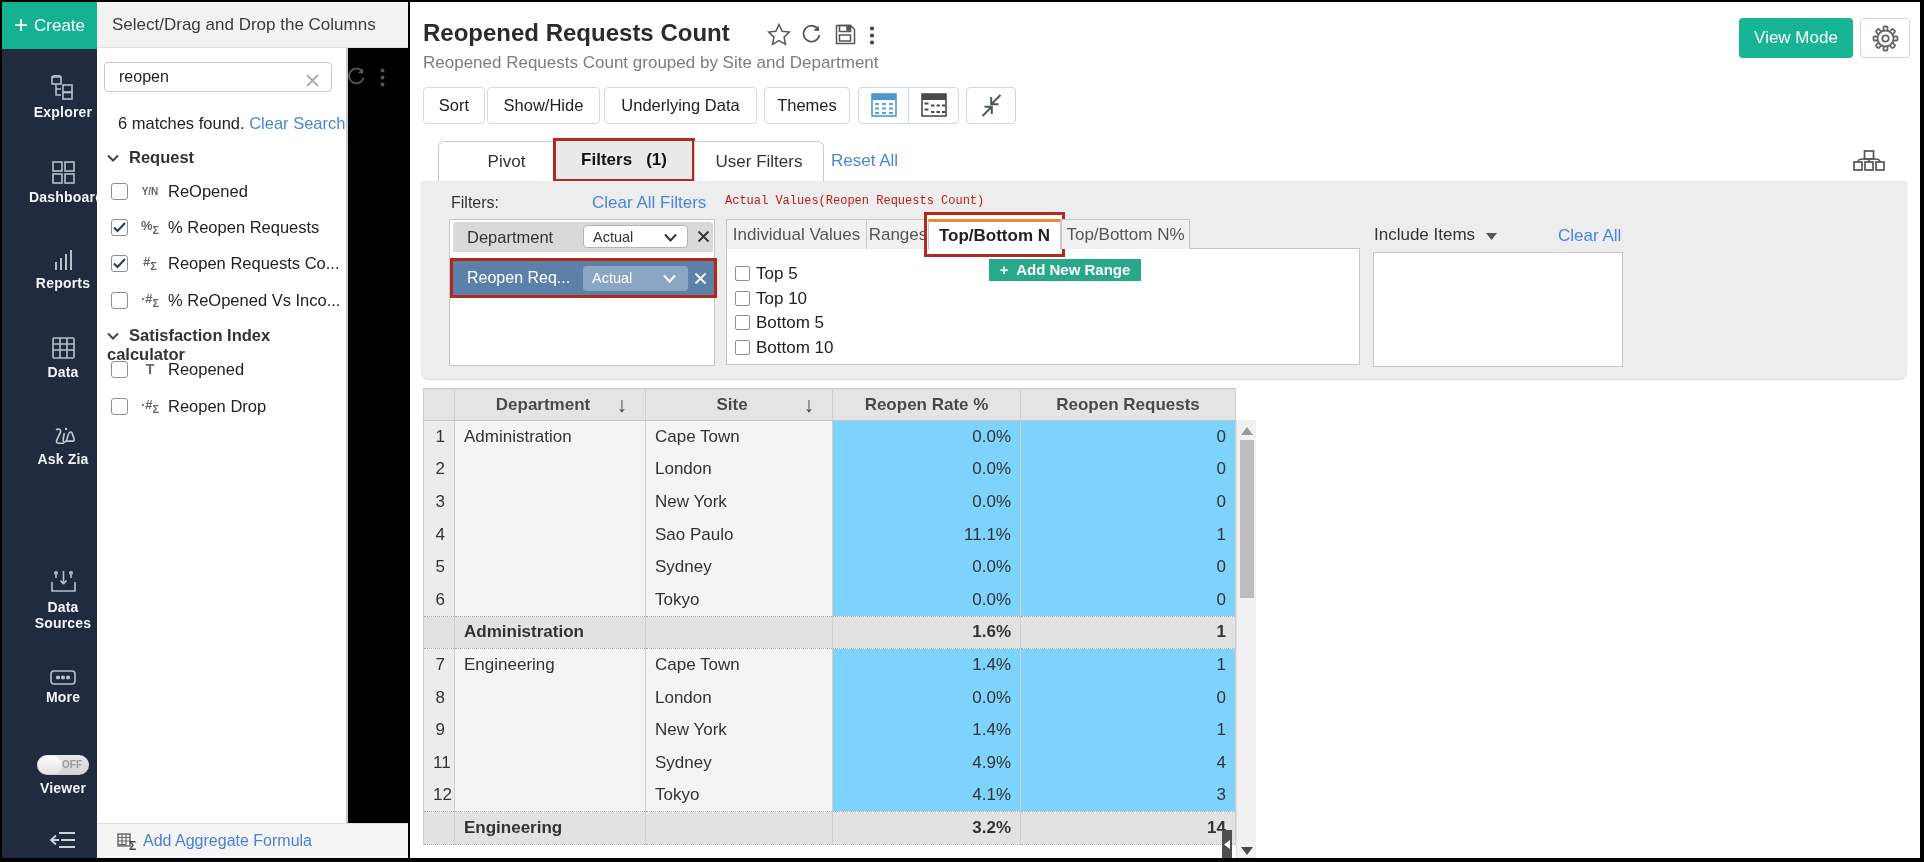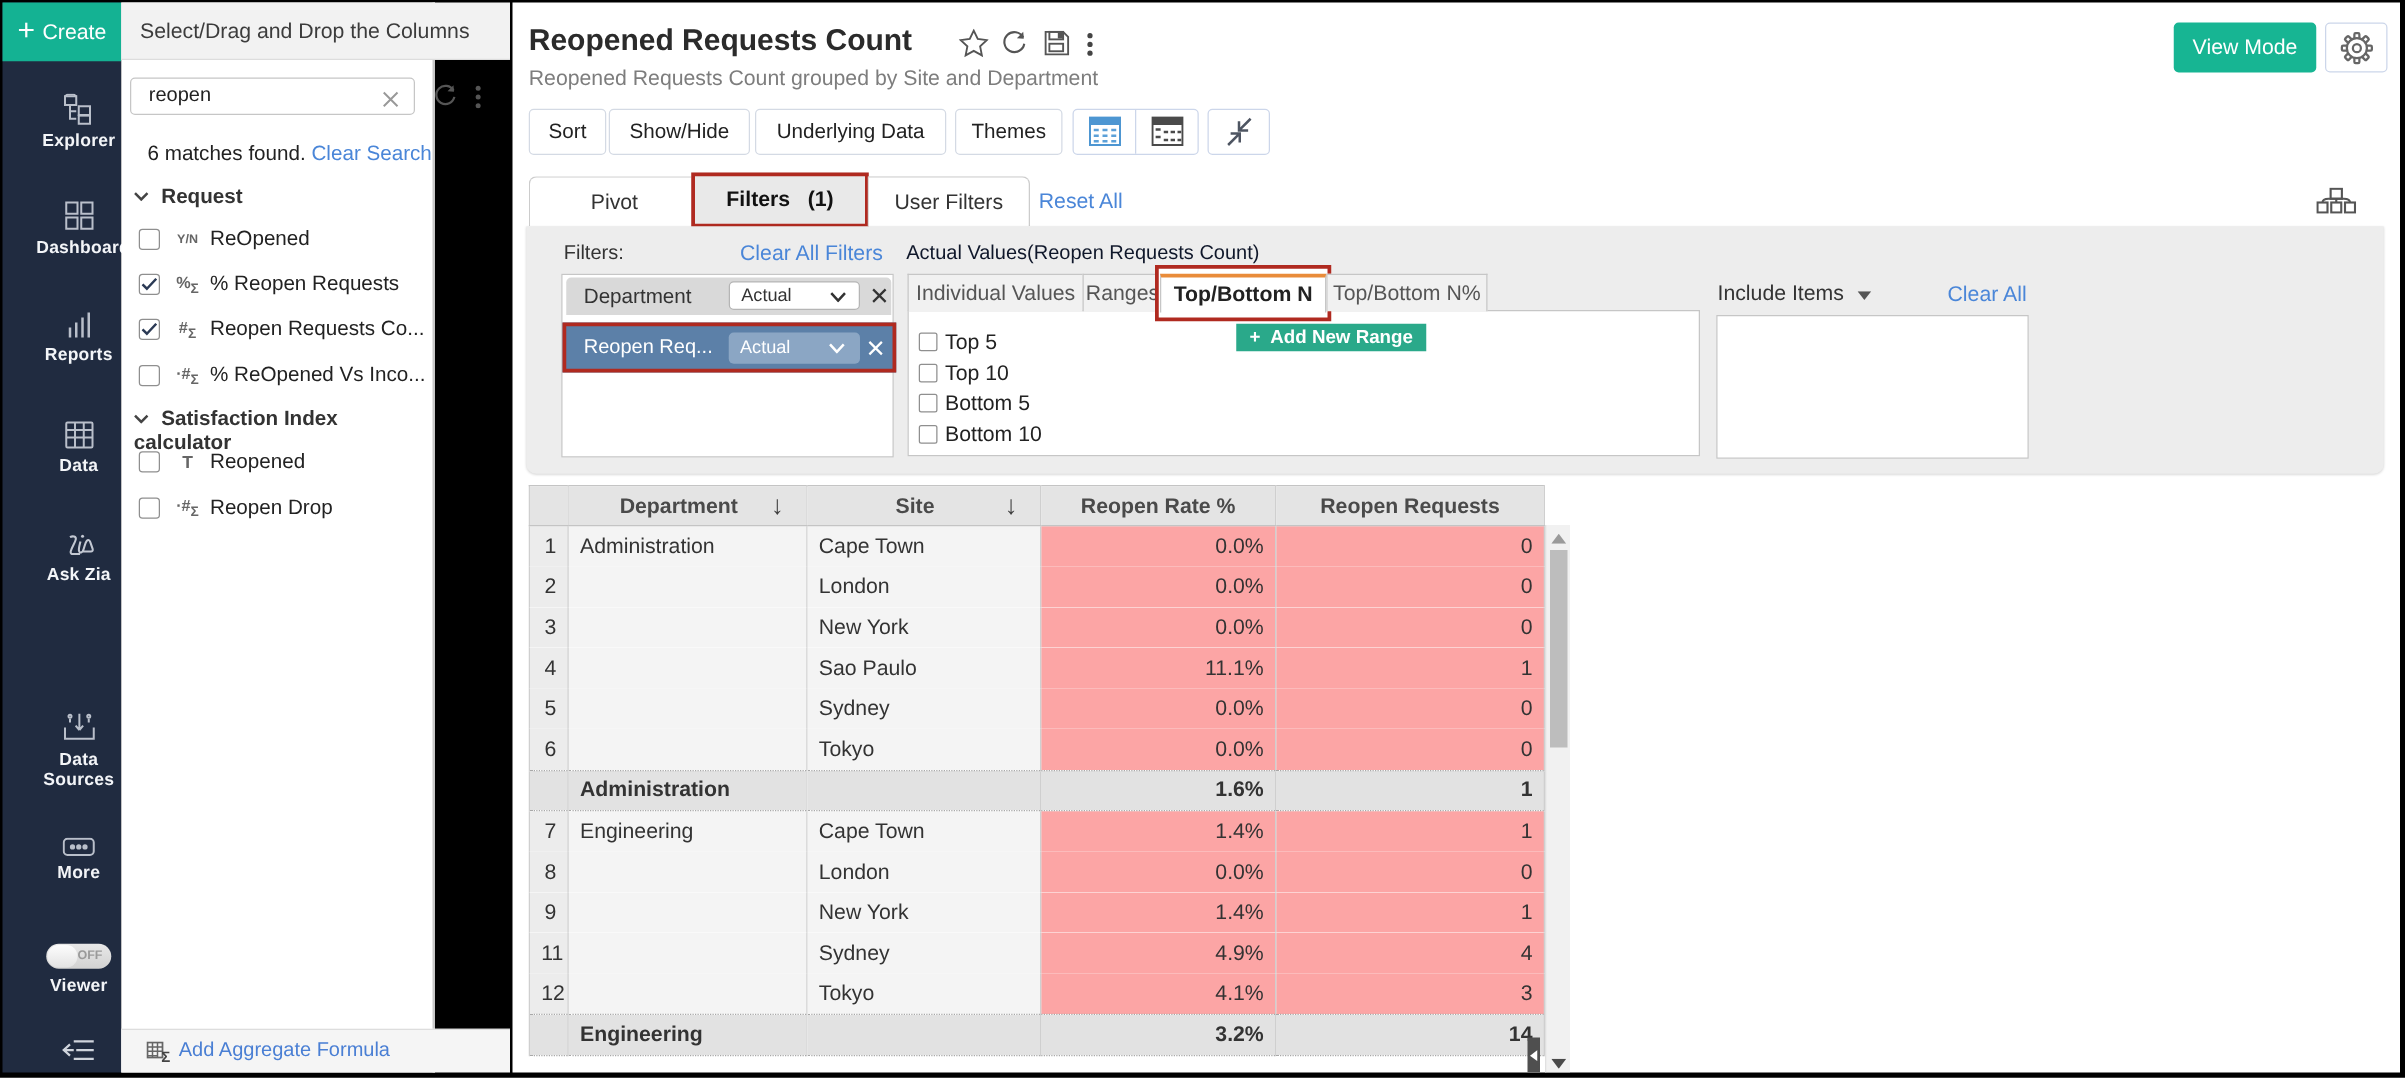--- a/index.html
+++ b/index.html
@@ -77,21 +77,21 @@
 td.c1 { padding-left:13px; }
 td.c2 { padding-left:10px; }
 #dtable tr.hd td { position:relative; }
 .sarr { position:absolute; right:18px; top:4px; font-size:21px; font-weight:normal; color:#3f3f3f; }
 #dtable tr { height:32.6px; }
 #dtable tr.hd { height:32px; }
 #dtable tr.hd td { background:#e4e4e4; font-weight:bold; color:#4a4a4a; text-align:center;
   border-bottom:1px solid #c4c4c4; border-top:1px solid #c4c4c4; }
 td.num { background:#ececec; text-align:right; }
 td.gc { background:#f4f4f4; }
-td.vc { background:#fca5a5; text-align:right; }
+td.vc { background:#7dd3fc; text-align:right; }
 tr.sub td { background:#e2e2e2; font-weight:bold; border-top:1px dotted #a8a8a8; border-bottom:1px dotted #a8a8a8; }
 tr.sub td.vc { background:#e2e2e2; }
 </style>
 </head>
 <body>
 
 <div id="sidebar">
   <div id="create">
       <span class="plus">+</span>
       <span>Create</span>
@@ -304,29 +304,29 @@
     </svg>
     </div>
   </div>
   <div class="tbtn2" style="left:556px;width:50px">
     <svg width="25" height="25" viewBox="0 0 25 25" fill="none" stroke="#4e5562" stroke-width="2">
       <path d="M12.2 4 v7.3 h7.3 M21.5 2 L13 10.5"></path>
       <path d="M12.8 21 v-7.3 h-7.3 M3.5 23 L12 14.5"></path>
     </svg>
   </div>
 
-  <div class="tab" style="left:13px;width:136px;border-right:none;border-radius:6px 0 0 0">Pivot</div>
+  <div class="tab" style="left:28px;width:136px;border-right:none;border-radius:6px 0 0 0">Pivot</div>
   <div id="tabfilters">Filters<span style="display:inline-block;width:14px"></span>(1)</div>
   <div class="tab" style="left:284px;width:130px;border-radius:0 6px 0 0">User Filters</div>
   <div id="resetall">Reset All</div>
 
   <div id="fpanel">
     <div class="abs" style="left:30px;top:13px;font-size:16px;color:#333;">Filters:</div>
     <div class="abs" style="left:171px;top:12px;font-size:17px;color:#4a86d8;">Clear All Filters</div>
-    <div class="abs" style="left:304px;top:13px;font-size:16px;color:#0f172a;">Actual Values(Reopen Requests Count)</div>
+    <div class="abs" style="left:304px;top:13px;font-size:12px;color:#b91c1c;font-family:Liberation Mono, monospace;">Actual Values(Reopen Requests Count)</div>
 
     <div class="abs" style="left:28px;top:38px;width:266px;height:147px;background:#fff;border:1px solid #c6c6c6;"></div>
     <div class="abs" style="left:32px;top:41px;width:260px;height:30px;background:#d9d9d9;border-radius:4px 4px 0 0;">
       <div class="abs" style="left:14px;top:6px;font-size:16.5px;color:#333;">Department</div>
       <div class="abs" style="left:130px;top:3px;width:105px;height:23px;background:#fff;border:1px solid #b5b5b5;border-radius:4px;">
         <div class="abs" style="left:9px;top:3px;font-size:14.5px;color:#333;">Actual</div>
         <svg class="abs" style="left:80px;top:7px" width="13" height="9" viewBox="0 0 13 9" fill="none" stroke="#333" stroke-width="2">
             <path d="M1 1.5 L6.5 7.5 L12 1.5"></path>
           </svg>
       </div>

